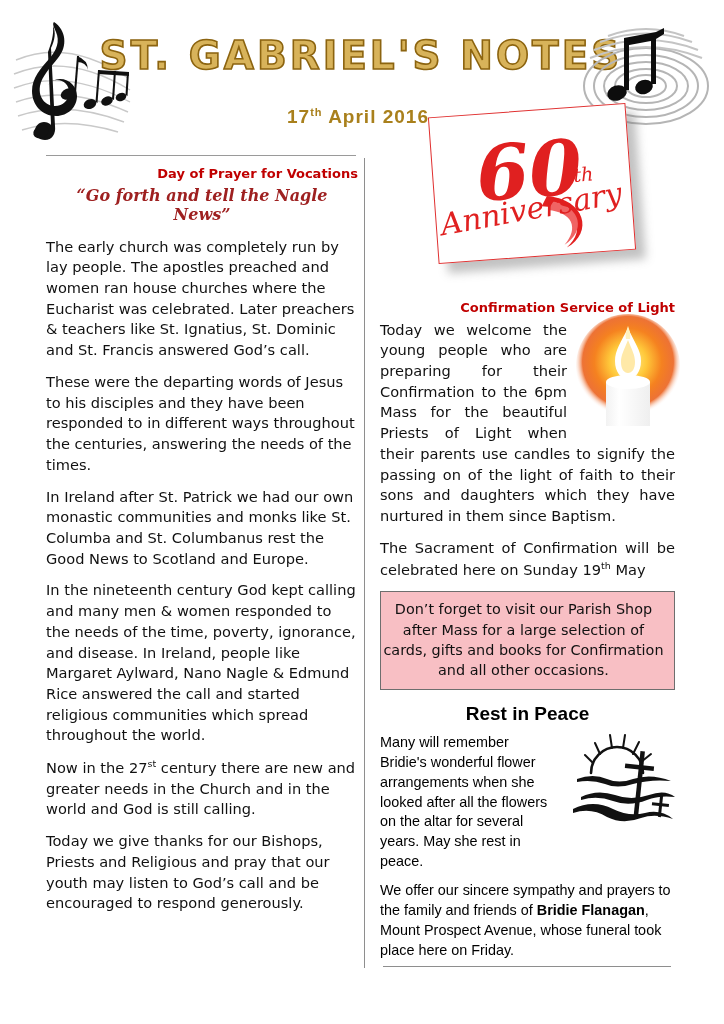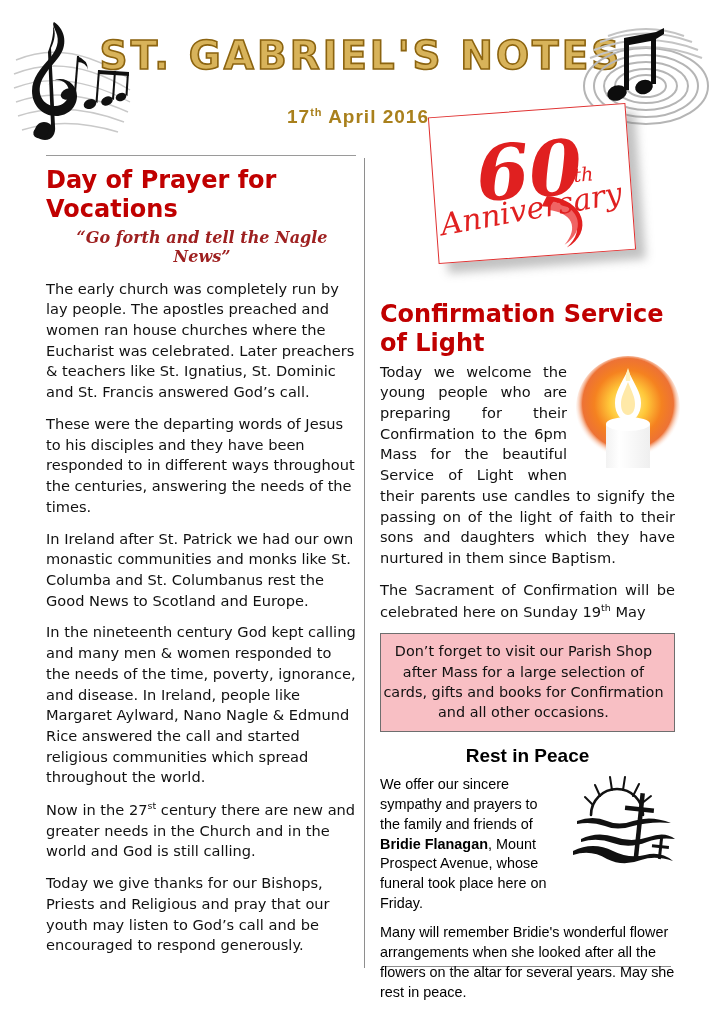--- a/index.html
+++ b/index.html
@@ -62,22 +62,22 @@
     position:absolute;left:383px;top:966px;width:288px;height:0;
     border-top:1.4px solid #8e8e8e;
   }
 
   .col-left{position:absolute;left:46px;top:166px;width:312px;}
   .col-right{position:absolute;left:380px;top:300px;width:295px;}
 
   
   .head-red{
     font-family:"DejaVu Sans", sans-serif;
-    font-weight:bold;font-size:24px;color:#C00000;
-    text-align:left;margin:0 0 4px 0;line-height:1.2;
+    font-weight:bold;font-size:13px;color:#C00000;
+    text-align:right;margin:0 0 4px 0;line-height:1.2;
   }
   .subquote{
     font-family:"DejaVu Serif", serif;
     font-style:italic;font-weight:bold;font-size:16px;color:#9E2020;
     text-align:center;margin:0 0 13px 0;
   }
   p.body{
     font-family:"DejaVu Sans", sans-serif;
     font-size:14.6px;line-height:1.42;margin:0 0 11px 0;color:#111;
   }
@@ -247,21 +247,21 @@
         <path d="M31 68 Q53 60 75 68 L75 112 L31 112 Z" fill="url(#wax)"></path>
         <ellipse cx="53" cy="68" rx="22" ry="7" fill="#ffffff"></ellipse>
 
         <path d="M53 14 C46 28 40 36 40 47 C40 58 46 65 53 65
                  C60 65 66 58 66 47 C66 36 59 28 53 14 Z" fill="#ffffff"></path>
         <path d="M53 26 C49 36 46 41 46 48 C46 55 49 59 53 59
                  C57 59 60 55 60 48 C60 41 57 36 53 26 Z" fill="#FFE9A8"></path>
         <path d="M53 12 C51 18 50 21 51 25 L55 25 C56 21 55 18 53 12 Z" fill="#FFF2BE"></path>
       </svg>
 
-      <p class="body just">Today we welcome the young people who are preparing for their Confirmation to the 6pm Mass for the beautiful Service of Light when their parents use candles to signify the passing on of the light of faith to their sons and daughters which they have nurtured in them since Baptism.</p>
+      <p class="body just">Today we welcome the young people who are preparing for their Confirmation to the 6pm Mass for the beautiful Priests of Light when their parents use candles to signify the passing on of the light of faith to their sons and daughters which they have nurtured in them since Baptism.</p>
       <p class="body just"><span>The Sacrament of Confirmation will be celebrated here on Sunday 19</span><sup>th</sup><span> May</span></p>
     </div>
 
     <div class="pinkbox right-box">Don’t forget to visit our Parish Shop after Mass for a large selection of cards, gifts and books for Confirmation and all other occasions.</div>
 
     <h2 class="rip-head">Rest in Peace</h2>
 
     <div>
       <svg class="rip-art" viewBox="0 0 112 104">
         <g stroke="#111" fill="none" stroke-width="2" stroke-linecap="round">
@@ -282,18 +282,18 @@
           <path d="M6 80 Q26 70 46 80 Q62 88 78 84 Q94 80 106 90 Q88 84 74 89 Q56 96 40 88 Q24 78 6 84 Z"></path>
 
           <rect x="70" y="22" width="4.5" height="66" transform="rotate(6 72 55)"></rect>
           <rect x="58" y="36" width="29" height="4.5" transform="rotate(6 72 38)"></rect>
 
           <rect x="92" y="66" width="3" height="22" transform="rotate(6 93 77)"></rect>
           <rect x="85" y="74" width="17" height="3" transform="rotate(6 93 75)"></rect>
         </g>
       </svg>
 
+      <p class="rip">Many will remember Bridie's wonderful flower arrangements when she looked after all the flowers on the altar for several years. May she rest in peace.</p>
       <p class="rip"><span>We offer our sincere sympathy and prayers to the family and friends of </span><b>Bridie Flanagan</b><span>, Mount Prospect Avenue, whose funeral took place here on Friday.</span></p>
-      <p class="rip">Many will remember Bridie's wonderful flower arrangements when she looked after all the flowers on the altar for several years. May she rest in peace.</p>
     </div>
   </div>
 
 </div>
 
 </body></html>

